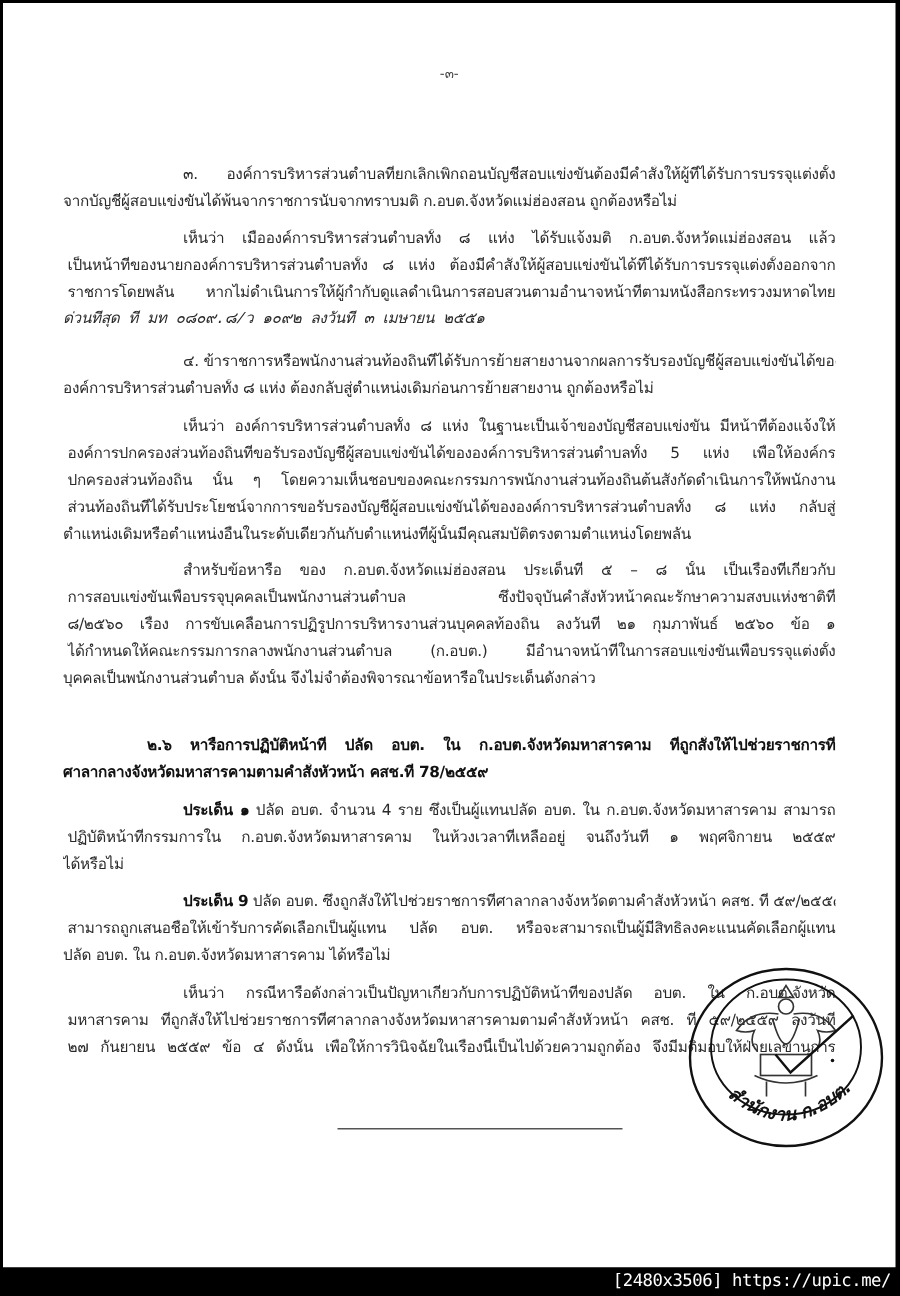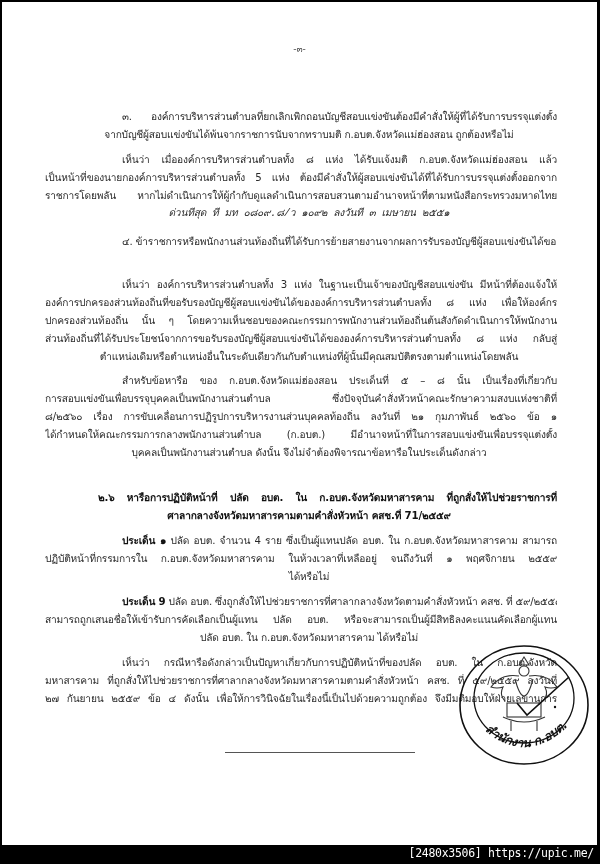--- a/index.html
+++ b/index.html
@@ -2,21 +2,21 @@
 <html><head>
 <meta charset="utf-8">
 <style>
   html, body { margin:0; padding:0; }
   body { width:600px; height:864px; background:#000; position:relative; overflow:hidden;
          font-family:"DejaVu Sans", "Liberation Sans", sans-serif; }
   .page { position:absolute; left:2px; top:2px; width:595px; height:843px; background:#fff; }
   .ln { position:absolute; white-space:nowrap; font-size:10.2px; color:#2a2a2a; line-height:14px;
         letter-spacing:-0.2px; overflow:hidden; }
   .full { left:43px; width:512px; text-align:justify; text-align-last:justify; }
-  .last { left:51px; width:512px; text-align:center; }
+  .last { left:40px; width:512px; text-align:left; }
   .ind1 { left:96px; width:459px; text-align:justify; text-align-last:justify; }
   .ind2 { left:120px; width:435px; text-align:justify; text-align-last:justify; }
   .ital { font-style:italic;font-family:Liberation Mono, monospace; }
   .bold { font-weight:bold; color:#111; }
   .pnum { position:absolute; left:0; width:595px; text-align:center; font-size:9px; color:#444; top:40px; }
   .sigline { position:absolute; left:223px; top:670px; width:190px; height:1px; background:#555; }
   .seal { position:absolute; left:455px; top:641px; width:134px; height:124px; }
   .footer { position:absolute; left:0; top:845px; width:600px; height:19px; background:#000; }
   .footer span { position:absolute; right:6px; top:1px; color:#fff; font-family:"DejaVu Sans Mono", monospace;
                  font-size:11.5px; letter-spacing:-0.3px; }
@@ -24,39 +24,40 @@
 </head>
 <body>
 
 <div class="page">
 
   <div class="pnum">-๓-</div>
 
   <div class="ln ind2" style="top:108px">๓. องค์การบริหารส่วนตำบลที่ยกเลิกเพิกถอนบัญชีสอบแข่งขันต้องมีคำสั่งให้ผู้ที่ได้รับการบรรจุแต่งตั้ง</div>
   <div class="ln last" style="top:126px">จากบัญชีผู้สอบแข่งขันได้พ้นจากราชการนับจากทราบมติ ก.อบต.จังหวัดแม่ฮ่องสอน ถูกต้องหรือไม่</div>
   <div class="ln ind2" style="top:151px">เห็นว่า เมื่อองค์การบริหารส่วนตำบลทั้ง ๘ แห่ง ได้รับแจ้งมติ ก.อบต.จังหวัดแม่ฮ่องสอน แล้ว</div>
-  <div class="ln full" style="top:169px">เป็นหน้าที่ของนายกองค์การบริหารส่วนตำบลทั้ง 5 แห่ง ต้องมีคำสั่งให้ผู้สอบแข่งขันได้ที่ได้รับการบรรจุแต่งตั้งออกจาก</div>
+  <div class="ln full" style="top:169px">เป็นหน้าที่ของนายกองค์การบริหารส่วนตำบลทั้ง ๘ แห่ง ต้องมีคำสั่งให้ผู้สอบแข่งขันได้ที่ได้รับการบรรจุแต่งตั้งออกจาก</div>
   <div class="ln full" style="top:187px">ราชการโดยพลัน  หากไม่ดำเนินการให้ผู้กำกับดูแลดำเนินการสอบสวนตามอำนาจหน้าที่ตามหนังสือกระทรวงมหาดไทย</div>
   <div class="ln last ital" style="top:205px">ด่วนที่สุด ที่ มท ๐๘๐๙.๘/ว ๑๐๙๒ ลงวันที่ ๓ เมษายน ๒๕๕๑</div>
 
   <div class="ln ind2" style="top:233px">๔. ข้าราชการหรือพนักงานส่วนท้องถิ่นที่ได้รับการย้ายสายงานจากผลการรับรองบัญชีผู้สอบแข่งขันได้ของ</div>
-  <div class="ln ind2" style="top:276px">เห็นว่า องค์การบริหารส่วนตำบลทั้ง 3 แห่ง ในฐานะเป็นเจ้าของบัญชีสอบแข่งขัน มีหน้าที่ต้องแจ้งให้</div>
-  <div class="ln full" style="top:294px">องค์การปกครองส่วนท้องถิ่นที่ขอรับรองบัญชีผู้สอบแข่งขันได้ขององค์การบริหารส่วนตำบลทั้ง ๘ แห่ง เพื่อให้องค์กร</div>
+  <div class="ln last" style="top:251px">องค์การบริหารส่วนตำบลทั้ง ๘ แห่ง ต้องกลับสู่ตำแหน่งเดิมก่อนการย้ายสายงาน ถูกต้องหรือไม่</div>
+  <div class="ln ind2" style="top:276px">เห็นว่า องค์การบริหารส่วนตำบลทั้ง ๘ แห่ง ในฐานะเป็นเจ้าของบัญชีสอบแข่งขัน มีหน้าที่ต้องแจ้งให้</div>
+  <div class="ln full" style="top:294px">องค์การปกครองส่วนท้องถิ่นที่ขอรับรองบัญชีผู้สอบแข่งขันได้ขององค์การบริหารส่วนตำบลทั้ง 5 แห่ง เพื่อให้องค์กร</div>
   <div class="ln full" style="top:312px">ปกครองส่วนท้องถิ่น นั้น ๆ โดยความเห็นชอบของคณะกรรมการพนักงานส่วนท้องถิ่นต้นสังกัดดำเนินการให้พนักงาน</div>
   <div class="ln full" style="top:330px">ส่วนท้องถิ่นที่ได้รับประโยชน์จากการขอรับรองบัญชีผู้สอบแข่งขันได้ขององค์การบริหารส่วนตำบลทั้ง ๘ แห่ง กลับสู่</div>
   <div class="ln last" style="top:348px">ตำแหน่งเดิมหรือตำแหน่งอื่นในระดับเดียวกันกับตำแหน่งที่ผู้นั้นมีคุณสมบัติตรงตามตำแหน่งโดยพลัน</div>
 
   <div class="ln ind2" style="top:372px">สำหรับข้อหารือ ของ ก.อบต.จังหวัดแม่ฮ่องสอน ประเด็นที่ ๕ –   ๘ นั้น เป็นเรื่องที่เกี่ยวกับ</div>
   <div class="ln full" style="top:390px">การสอบแข่งขันเพื่อบรรจุบุคคลเป็นพนักงานส่วนตำบล ซึ่งปัจจุบันคำสั่งหัวหน้าคณะรักษาความสงบแห่งชาติที่</div>
   <div class="ln full" style="top:408px">๘/๒๕๖๐ เรื่อง การขับเคลื่อนการปฏิรูปการบริหารงานส่วนบุคคลท้องถิ่น ลงวันที่ ๒๑ กุมภาพันธ์ ๒๕๖๐ ข้อ ๑</div>
   <div class="ln full" style="top:426px">ได้กำหนดให้คณะกรรมการกลางพนักงานส่วนตำบล (ก.อบต.) มีอำนาจหน้าที่ในการสอบแข่งขันเพื่อบรรจุแต่งตั้ง</div>
   <div class="ln last" style="top:444px">บุคคลเป็นพนักงานส่วนตำบล ดังนั้น จึงไม่จำต้องพิจารณาข้อหารือในประเด็นดังกล่าว</div>
 
   <div class="ln ind1 bold" style="top:489px">๒.๖ หารือการปฏิบัติหน้าที่ ปลัด อบต. ใน ก.อบต.จังหวัดมหาสารคาม ที่ถูกสั่งให้ไปช่วยราชการที่</div>
-  <div class="ln last bold" style="top:507px">ศาลากลางจังหวัดมหาสารคามตามคำสั่งหัวหน้า คสช.ที่ 71/๒๕๕๙</div>
+  <div class="ln last bold" style="top:507px">ศาลากลางจังหวัดมหาสารคามตามคำสั่งหัวหน้า คสช.ที่ 78/๒๕๕๙</div>
 
   <div class="ln ind2" style="top:532px">
     <span class="bold">ประเด็น ๑</span><span> ปลัด อบต. จำนวน 4 ราย ซึ่งเป็นผู้แทนปลัด อบต. ใน  ก.อบต.จังหวัดมหาสารคาม สามารถ</span>
   </div>
   <div class="ln full" style="top:550px">ปฏิบัติหน้าที่กรรมการใน ก.อบต.จังหวัดมหาสารคาม  ในห้วงเวลาที่เหลืออยู่ จนถึงวันที่ ๑ พฤศจิกายน ๒๕๕๙</div>
   <div class="ln last" style="top:568px">ได้หรือไม่</div>
 
   <div class="ln ind2" style="top:593px">
     <span class="bold">ประเด็น 9</span><span> ปลัด อบต. ซึ่งถูกสั่งให้ไปช่วยราชการที่ศาลากลางจังหวัดตามคำสั่งหัวหน้า คสช. ที่ ๕๙/๒๕๕๙</span>
   </div>

